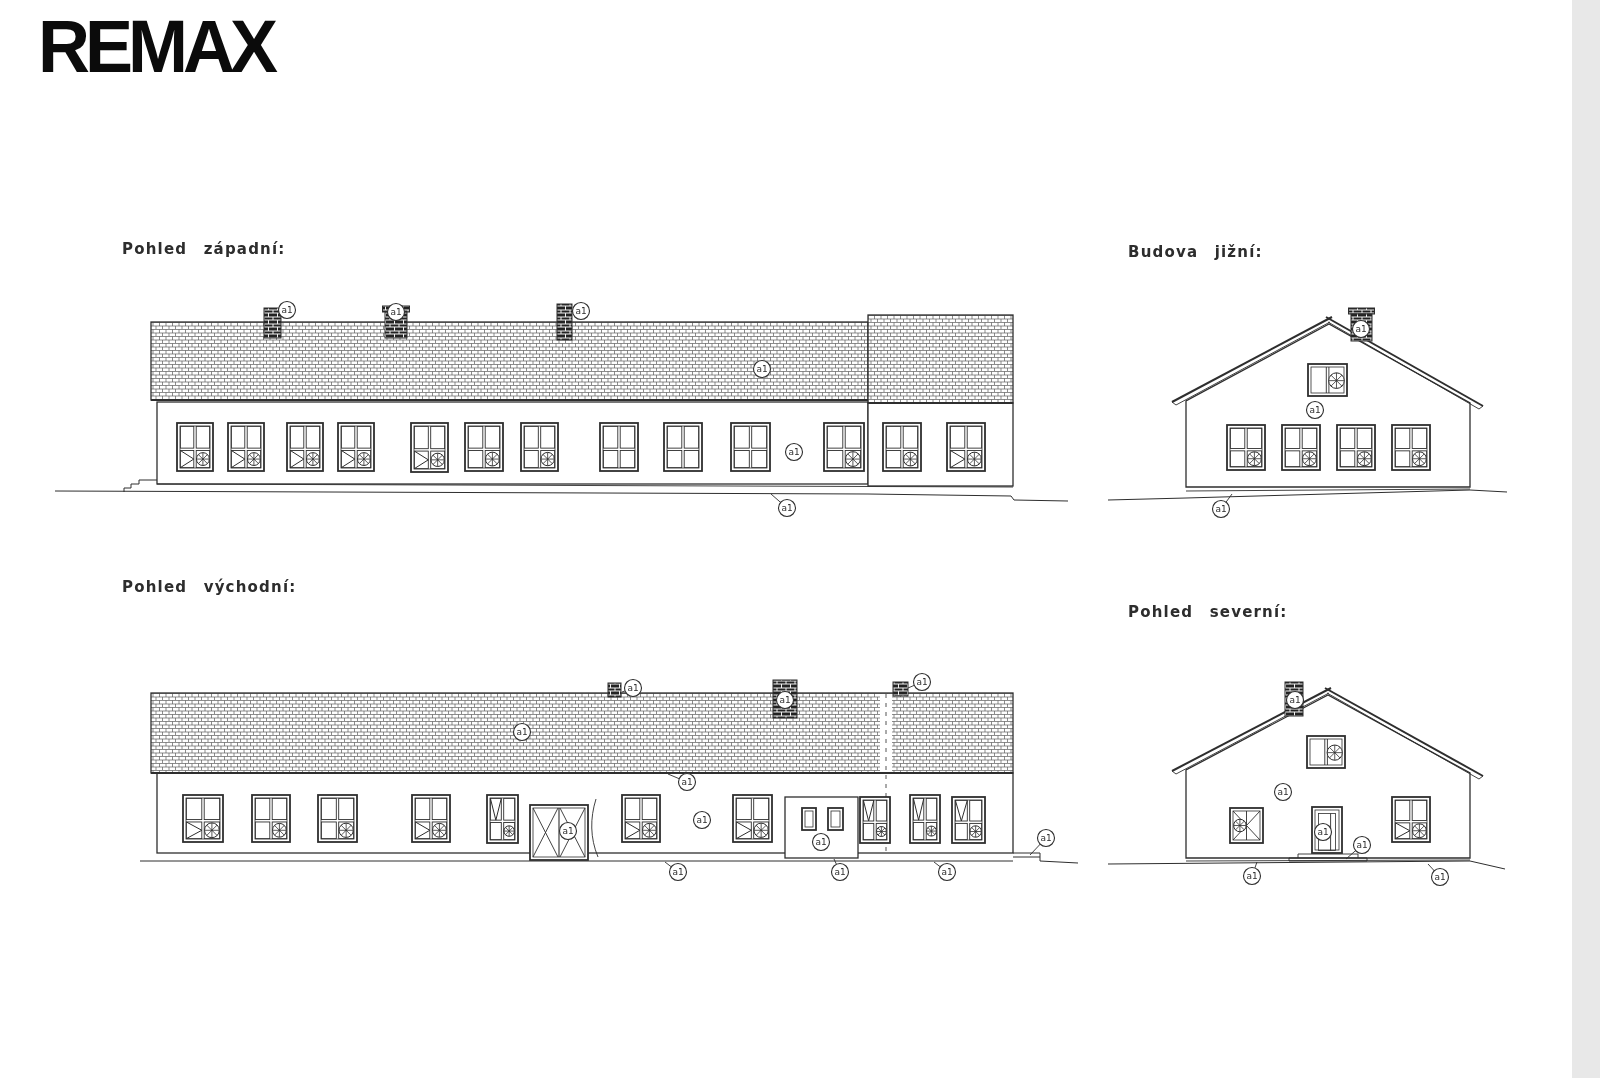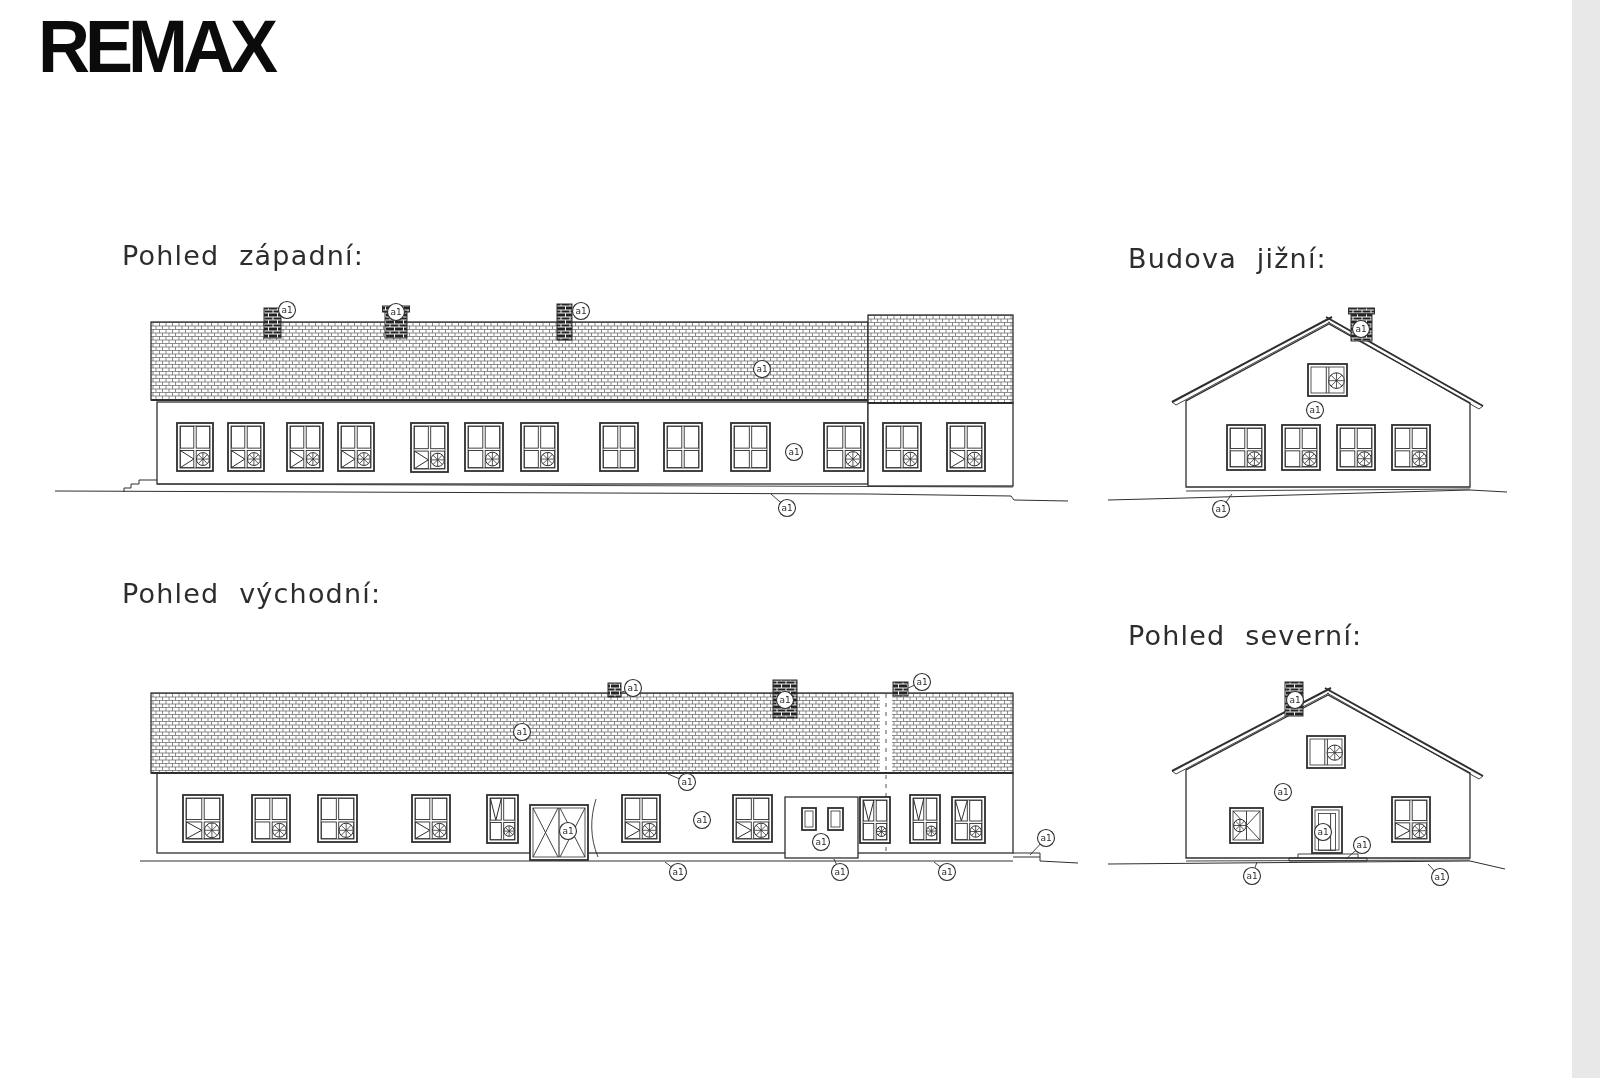--- a/index.html
+++ b/index.html
@@ -3,26 +3,26 @@
 <meta charset="utf-8">
 <style>
   html,body{margin:0;padding:0;background:#e8e8e8;}
   #sheet{position:relative;width:1572px;height:1078px;background:#ffffff;overflow:hidden;
          font-family:"DejaVu Sans",sans-serif;}
   .brand{position:absolute;left:38px;top:10px;font-family:"Liberation Sans",sans-serif;
          font-weight:bold;font-size:72px;letter-spacing:-5px;color:#0b0b0b;line-height:1;
          transform:scaleY(1.02);}
   .subtitle{position:absolute;left:105px;top:88px;font-family:"Liberation Sans",sans-serif;
          font-weight:bold;font-size:59px;letter-spacing:-1px;color:#101010;line-height:1;}
-  .panel-title{position:absolute;font-family:"DejaVu Sans",sans-serif;font-size:27px;
-         color:#2d2d2d;letter-spacing:1.2px;word-spacing:10px;}
+  .panel-title{position:absolute;font-family:"DejaVu Sans",sans-serif;font-size:15px;
+         color:#2d2d2d;letter-spacing:1.2px;word-spacing:10px;font-weight:bold;}
   #t-west{left:122px;top:240px}
   #t-south{left:1128px;top:243px}
   #t-east{left:122px;top:578px}
-  #t-north{left:1128px;top:620px}
+  #t-north{left:1128px;top:603px}
   svg{position:absolute;left:0;top:0;}
   .ln{stroke:#2e2e2e;stroke-width:1;fill:none}
   .ln2{stroke:#2e2e2e;stroke-width:2;fill:none}
   .lnt{stroke:#2e2e2e;stroke-width:0.9;fill:none}
   .wall{fill:#ffffff;stroke:#2e2e2e;stroke-width:1.3}
   .roof{fill:url(#tiles);stroke:#2e2e2e;stroke-width:1.3}
   .dash{stroke:#555;stroke-width:1;stroke-dasharray:4 5;fill:none}
 </style>
 </head>
 <body>

